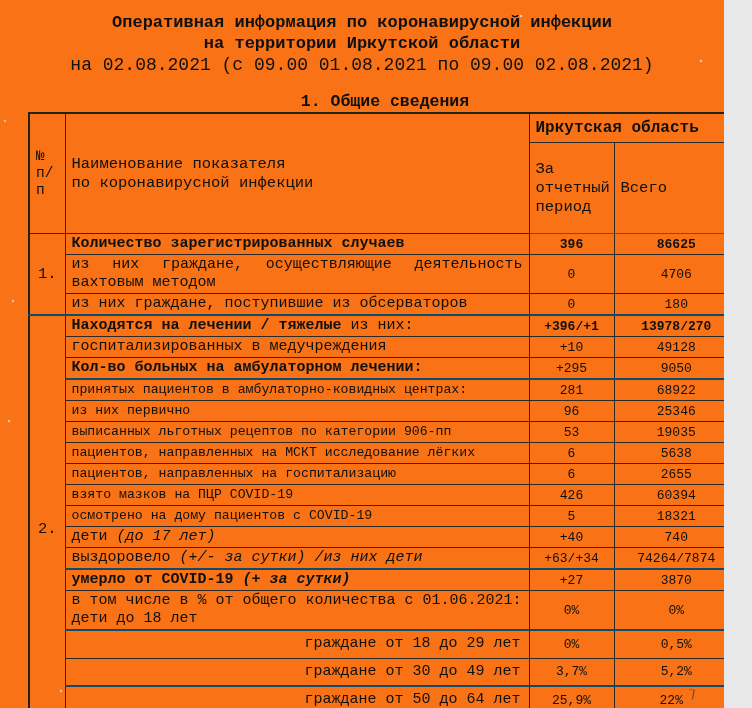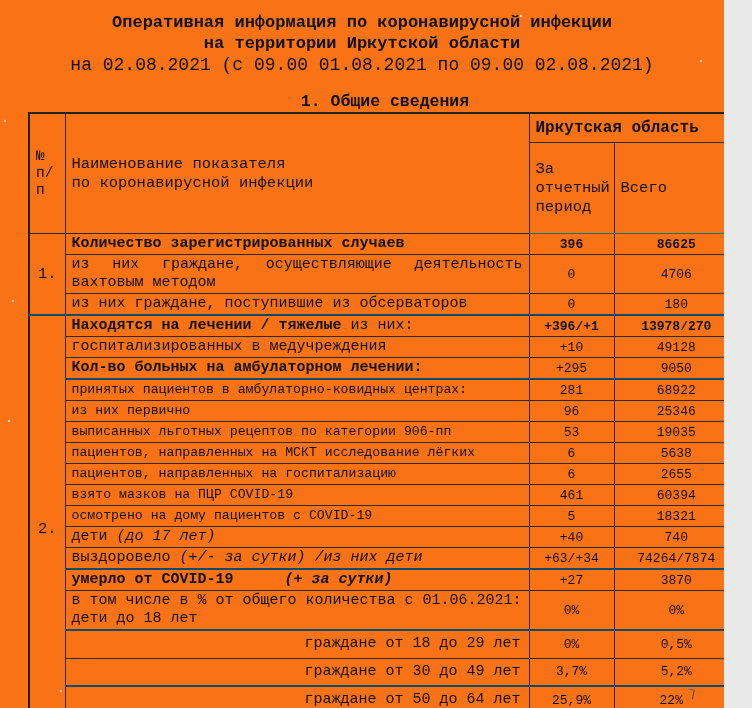--- a/index.html
+++ b/index.html
@@ -55,21 +55,21 @@
 
   td.num{ text-align:center; font-size:15.5px; vertical-align:middle;}
   td.name{ text-align:left; font-size:15px; padding-left:11px; line-height:18px;}
   td.name.small{ font-size:13.2px; }
   td.name.align-right{ text-align:right; padding-right:8px; }
   td.name.align-justify{ text-align:justify; text-align-last:left;margin-left:10px; }
   td.val{ text-align:center; font-size:13px; }
   td.val.bold{ font-weight:700; }
   .p-bold{ font-weight:700; }
   .p-italic{ font-style:italic; }
-  .p-bold-italic{ font-weight:700; font-style:italic;margin-left:42px; }
+  .p-bold-italic{ font-weight:700; font-style:italic; }
 
   
   .scan-mark{
     display:inline-block; width:5px; height:9px;
     border-right:1.5px solid #4a4a4a; border-top:1px solid #6a6a6a;
     transform:rotate(10deg) translateY(-5px);
     margin-left:4px;
   }
 </style>
 </head>
@@ -162,21 +162,21 @@
           <td class="val">6</td>
           <td class="val">5638</td>
         </tr>
         <tr>
           <td class="name small"><span class="p-normal">пациентов, направленных на госпитализацию</span></td>
           <td class="val">6</td>
           <td class="val">2655</td>
         </tr>
         <tr>
           <td class="name small"><span class="p-normal">взято мазков на ПЦР COVID-19</span></td>
-          <td class="val">461</td>
+          <td class="val">426</td>
           <td class="val">60394</td>
         </tr>
         <tr>
           <td class="name small"><span class="p-normal">осмотрено на дому пациентов с COVID-19</span></td>
           <td class="val">5</td>
           <td class="val">18321</td>
         </tr>
         <tr>
           <td class="name"><span class="p-normal">дети </span><span class="p-italic">(до 17 лет)</span></td>
           <td class="val">+40</td>

